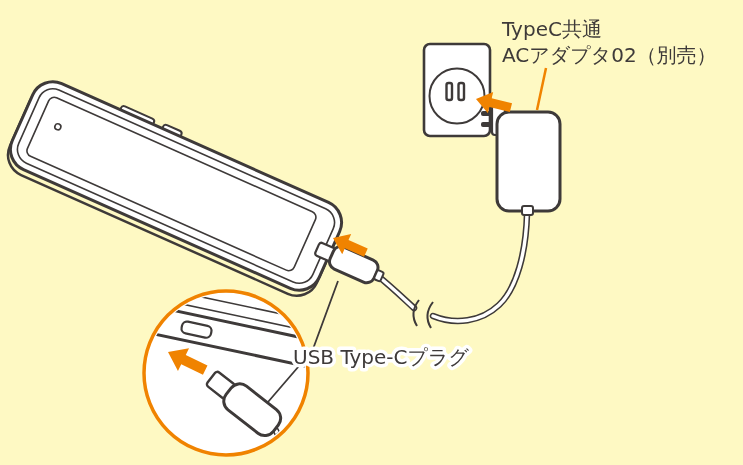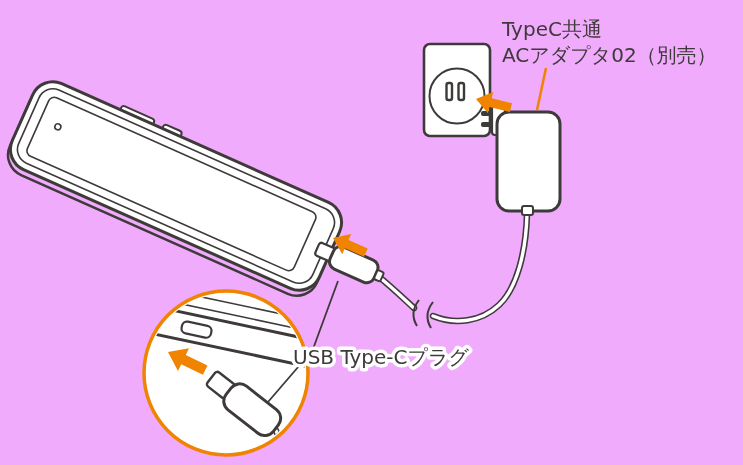--- a/index.html
+++ b/index.html
@@ -1,16 +1,16 @@
 <!DOCTYPE html>
 <html><head>
 <meta charset="utf-8">
 <style>
   html,body{margin:0;padding:0;background:#ffffff;}
-  .stage{position:relative;width:743px;height:465px;background:#f0abfc;overflow:hidden;
+  .stage{position:relative;width:743px;height:465px;background:#fef9c3;overflow:hidden;
          font-family:"DejaVu Sans","Liberation Sans",sans-serif;}
   svg{display:block;}
   .ln{fill:none;stroke:#3e3a39;}
   .fw{fill:#ffffff;stroke:#3e3a39;}
   .tube-o{fill:none;stroke:#3e3a39;stroke-width:6.5;stroke-linecap:round;}
   .tube-i{fill:none;stroke:#ffffff;stroke-width:3.4;stroke-linecap:round;}
   .lbl{font-family:"DejaVu Sans","Liberation Sans",sans-serif;font-size:20px;fill:#3e3a39;}
   .halo{stroke:#ffffff;stroke-width:7px;paint-order:stroke;stroke-linejoin:round;}
 </style>
 </head>

